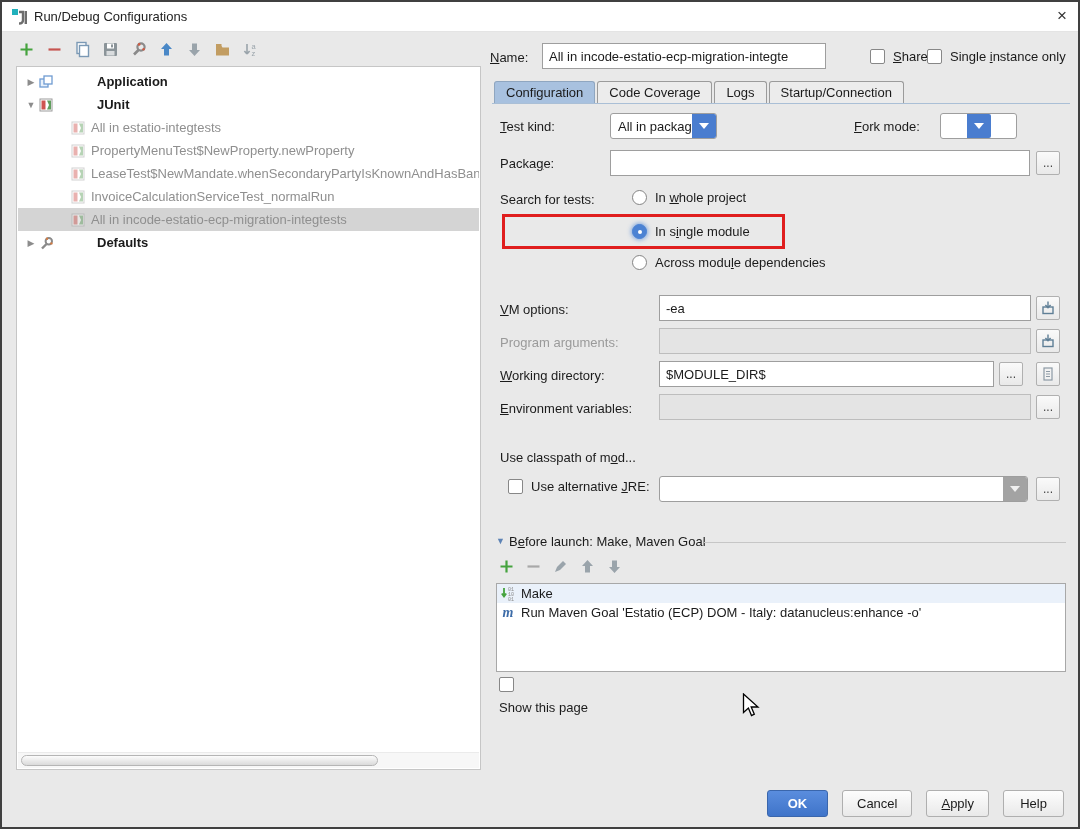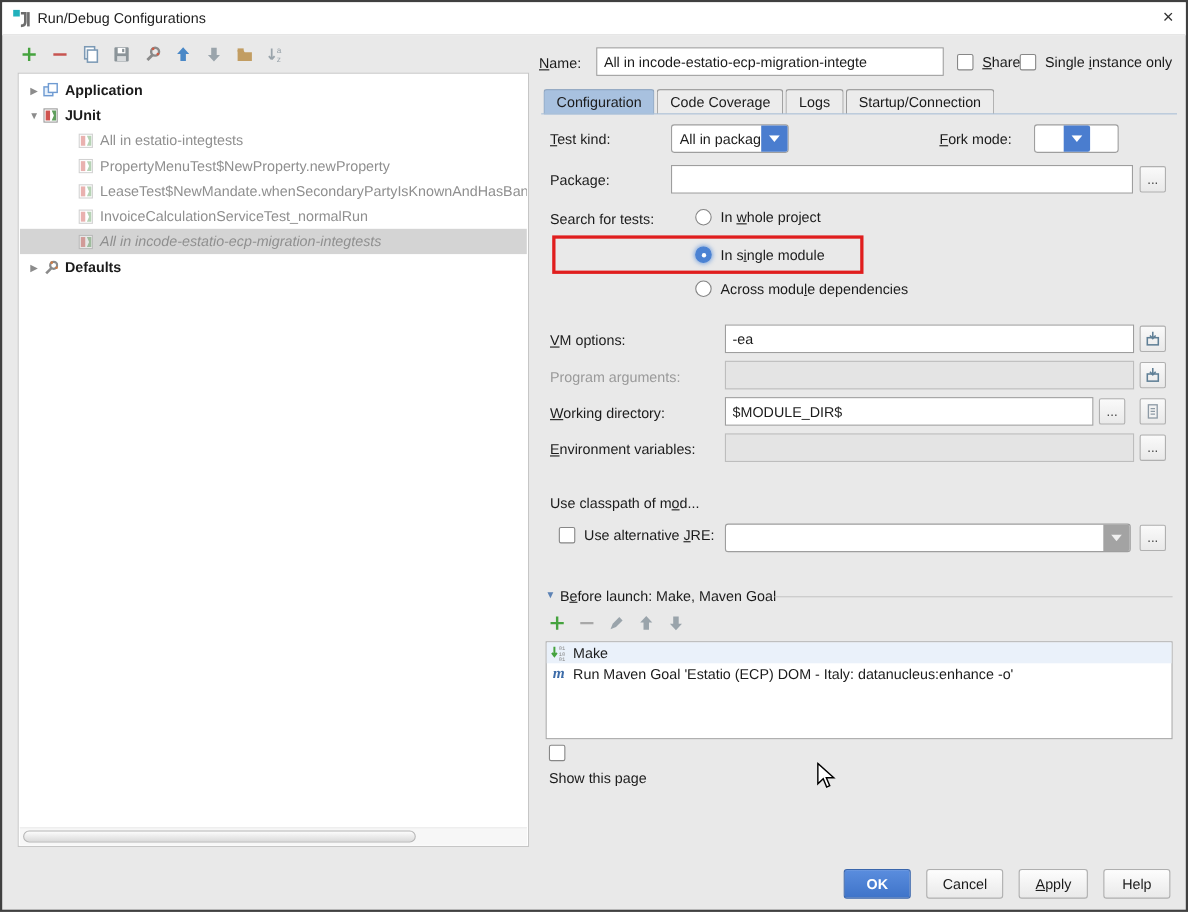--- a/index.html
+++ b/index.html
@@ -17,26 +17,26 @@
   
   #main-toolbar { position:absolute; left:16px; top:39px; display:flex; gap:11px; align-items:center; }
   .ticon17 { width:17px; height:17px; display:inline-block; }
   
   #tree-panel { position:absolute; left:14px; top:64px; width:465px; height:704px; background:#fff; border:1px solid #c6c6c6; }
   #tree-rows { position:absolute; left:1px; right:1px; top:3px; bottom:17px; overflow:hidden; }
   .trow { height:23px; display:flex; align-items:center; white-space:nowrap; overflow:hidden; cursor:default; }
   .trow .arrow { width:16px; text-align:center; font-size:9px; color:#8c8c8c; flex:0 0 16px; }
   .trow .ticon { width:14px; height:14px; flex:0 0 14px; margin-right:6px; display:inline-block; }
   .trow .tlabel { font-size:13px; }
-  .b { font-weight:bold; }
+  .b { font-weight:bold;margin-left:38px; }
   .lvl0 { padding-left:5px; }
   .lvl1 { padding-left:53px; }
   .lvl1 .tlabel { color:#8f8f8f; }
   .lvl1 .ticon { opacity:.45; }
-  .trow.sel { background:#d4d4d4;font-style:italic; }
+  .trow.sel { background:#d4d4d4; }
   #tree-hscroll { position:absolute; left:1px; right:1px; bottom:1px; height:16px; background:#f7f7f7; border-top:1px solid #ebebeb; }
   #tree-hthumb { position:absolute; left:3px; top:2px; width:357px; height:11px; border:1px solid #b5b5b5; border-radius:6px; background:linear-gradient(#fcfcfc,#dadada); }
   
   .lbl { font-size:13px; color:#1b1b1b; white-space:nowrap; }
   .lbl.dis { color:#9a9a9a; }
   .txt { border:1px solid #9e9e9e; background:#fff; height:26px; font-family:"Liberation Sans",sans-serif; font-size:13px; padding:0 6px; color:#1b1b1b; }
   .txt.dis { background:#e4e4e4; border-color:#bdbdbd; }
   .sqbtn { width:24px; height:24px; border:1px solid #b0b0b0; background:linear-gradient(#fafafa,#e9e9e9); display:inline-flex; align-items:center; justify-content:center; font-size:12px; color:#444; border-radius:2px; }
   .combo { height:26px; border:1px solid #9e9e9e; background:#fff; display:flex; align-items:center; border-radius:3px; }
   .combo .cval { flex:1; padding:0 7px; font-size:13px; white-space:nowrap; overflow:hidden; display:flex; align-items:center; gap:5px; }
@@ -197,21 +197,21 @@
         <span class="tlabel b">Defaults</span>
       </div>
 
     </div>
     <div id="tree-hscroll">
       <div id="tree-hthumb"></div>
     </div>
   </div>
 
   <span class="lbl abs" style="left:488px; top:48px;"><u>N</u>ame:</span>
-  <input class="txt abs" style="left: 540px; top: 41px; width: 316px;" value="All in incode-estatio-ecp-migration-integte">
+  <input class="txt abs" style="left: 540px; top: 41px; width: 284px;" value="All in incode-estatio-ecp-migration-integte">
   <div class="hrow abs" style="left:868px; top:47px;">
     <span class="cb"></span>
     <span class="lbl"><u>S</u>hare</span>
   </div>
   <div class="hrow abs" style="left:925px; top:47px;">
     <span class="cb"></span>
     <span class="lbl">Single <u>i</u>nstance only</span>
   </div>
 
   <div id="tabs">

